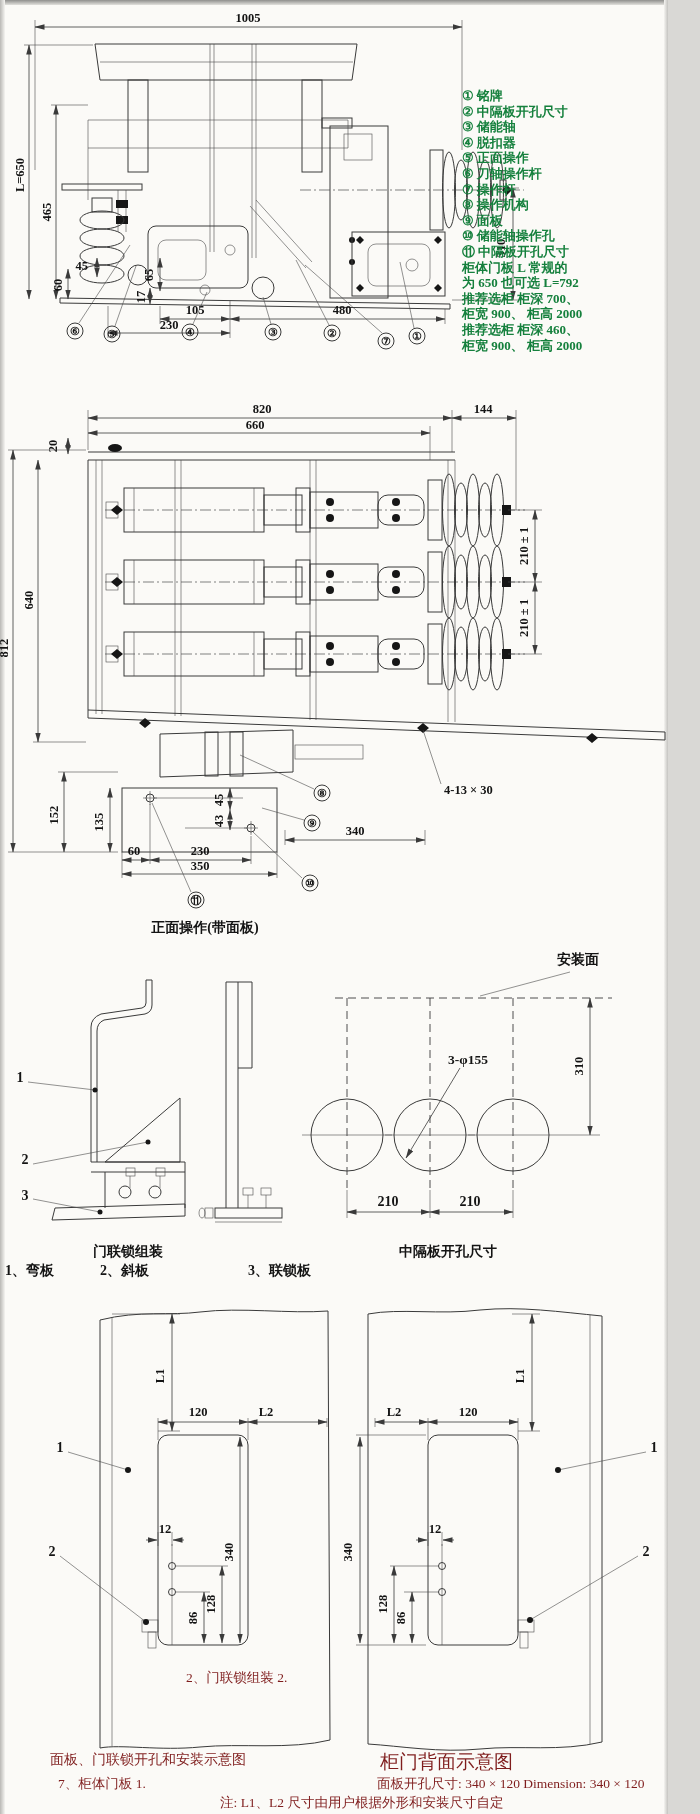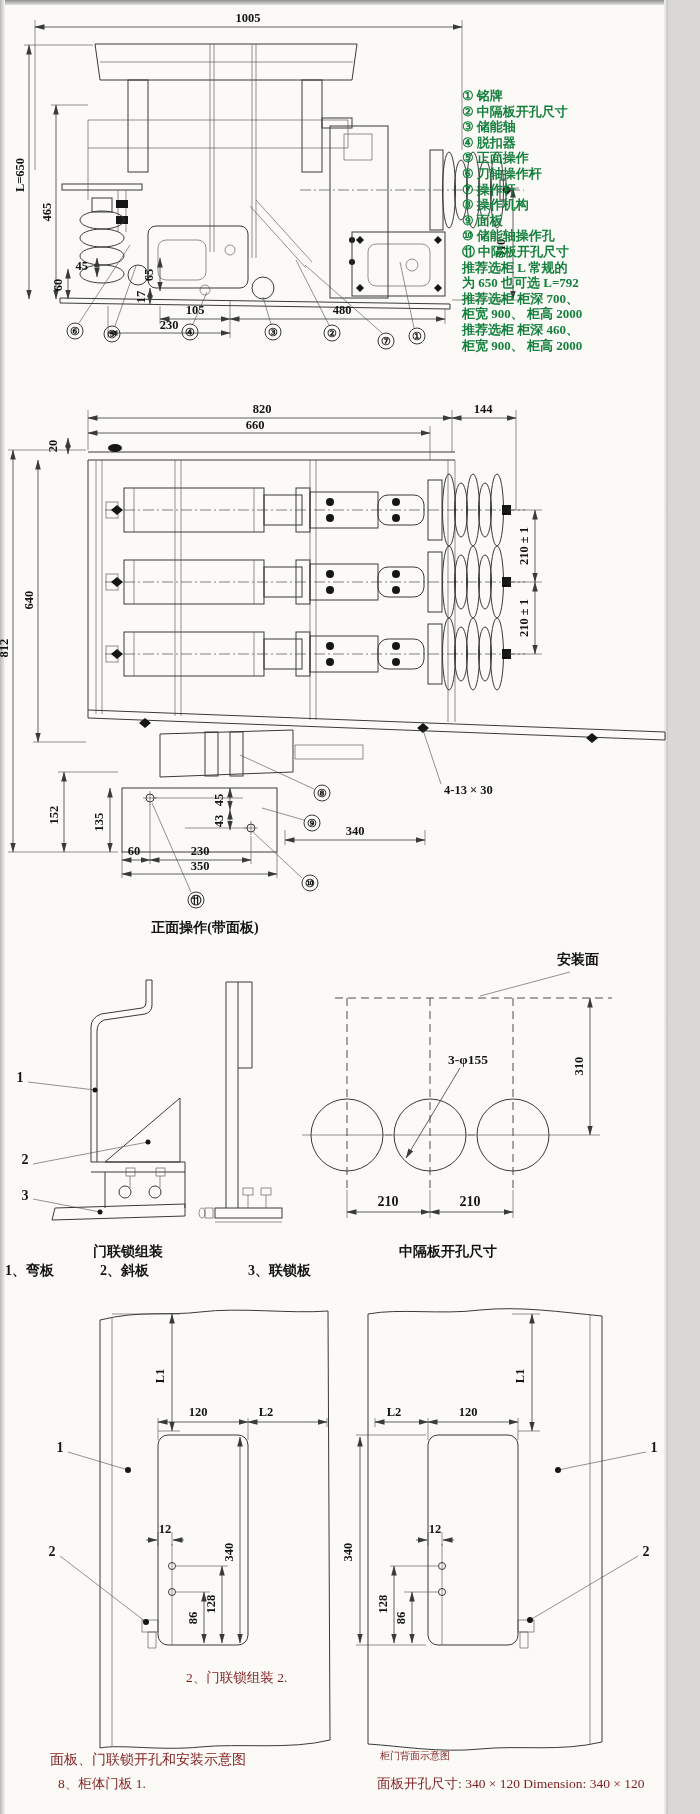--- a/index.html
+++ b/index.html
@@ -169,21 +169,21 @@
     <div><span class="num">②</span><span>中隔板开孔尺寸</span></div>
     <div><span class="num">③</span><span>储能轴</span></div>
     <div><span class="num">④</span><span>脱扣器</span></div>
     <div><span class="num">⑤</span><span>正面操作</span></div>
     <div><span class="num">⑥</span><span>刀轴操作杆</span></div>
     <div><span class="num">⑦</span><span>操作杆</span></div>
     <div><span class="num">⑧</span><span>操作机构</span></div>
     <div><span class="num">⑨</span><span>面板</span></div>
     <div><span class="num">⑩</span><span>储能轴操作孔</span></div>
     <div><span class="num">⑪</span><span>中隔板开孔尺寸</span></div>
-    <div>推荐选柜 L 常规的</div>
+    <div>柜体门板 L 常规的</div>
     <div>为 650 也可选 L=792</div>
     <div>推荐选柜  柜深 700、</div>
     <div>柜宽 900、 柜高 2000</div>
     <div>推荐选柜  柜深 460、</div>
     <div>柜宽 900、 柜高 2000</div>
   </div>
 
   <svg id="s2" style="top:360px" width="700" height="580" viewBox="0 0 700 580">
     <defs>
       <marker id="a2" viewBox="0 0 10 6" refX="9.5" refY="3" markerWidth="10" markerHeight="6" orient="auto-start-reverse" markerUnits="userSpaceOnUse">
@@ -485,17 +485,18 @@
 
       <path class="tn" d="M646,152 L558,170 M638,256 L530,320"></path>
       <circle class="blk" cx="558" cy="170" r="3"></circle>
         <circle class="blk" cx="530" cy="320" r="3"></circle>
       <text class="lab" x="654" y="152">1</text>
       <text class="lab" x="646" y="256">2</text>
     </g>
   </svg>
 
   <div class="ftxt" style="left:50px;top:1751px;font-size:14px">面板、门联锁开孔和安装示意图</div>
-  <div class="ftxt" style="left:380px;top:1749px;font-size:10px">柜门背面示意图</div>
-  <div class="ftxt" style="left:58px;top:1775px">8、柜体门板  1.</div>
+  <div class="ftxt" style="left:380px;top:1749px;font-size:19px">柜门背面示意图</div>
+  <div class="ftxt" style="left:58px;top:1775px">7、柜体门板  1.</div>
   <div class="ftxt" style="left:186px;top:1669px">2、门联锁组装  2.</div>
   <div class="ftxt" style="left:377px;top:1775px">面板开孔尺寸:  340 × 120    Dimension:  340 × 120</div>
+  <div class="ftxt" style="left:220px;top:1794px">注: L1、L2 尺寸由用户根据外形和安装尺寸自定</div>
 </div>
 
 </body></html>

